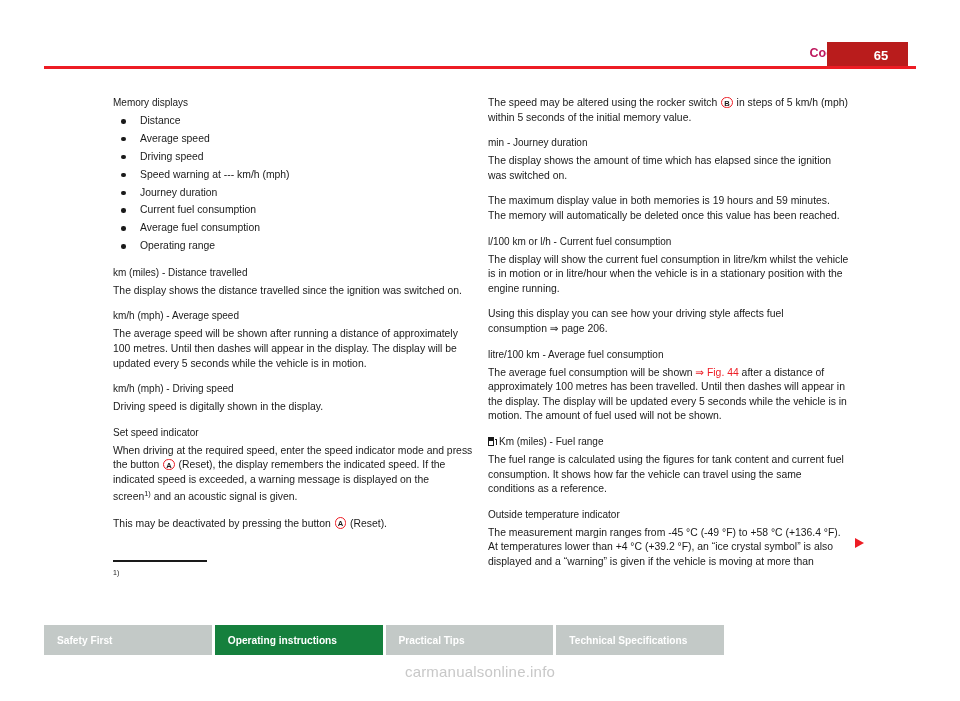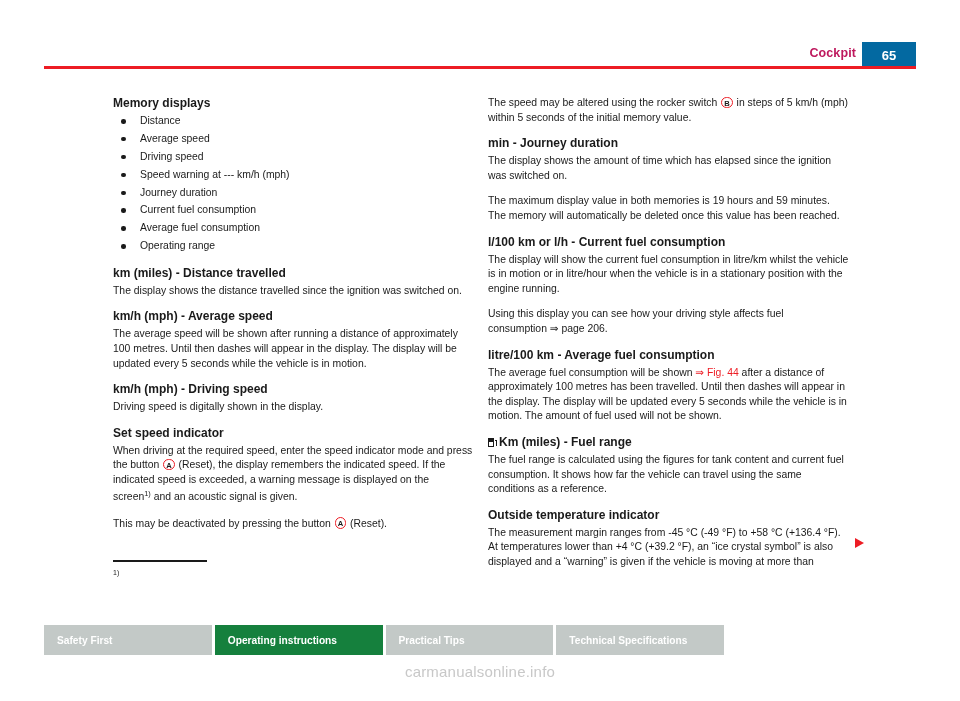--- a/index.html
+++ b/index.html
@@ -36,47 +36,48 @@
     position: absolute;
     right: 60px;
     top: 2px;
     font-size: 12.5px;
     font-weight: bold;
     color: #be185d;
     letter-spacing: 0.1px;
   }
   .page-box {
     position: absolute;
-    right: 0;
+    right: 8px;
     top: -2px;
     width: 54px;
     height: 27px;
-    background: #0369a1;
+    background: #b91c1c;
     color: #ffffff;
     font-size: 13px;
     font-weight: bold;
     display: flex;
     align-items: center;
     justify-content: center;
+    padding-left: 27px;
   }
 
   
   .col {
     position: absolute;
     top: 96px;
     width: 366px;
     font-size: 10.4px;
     line-height: 14.6px;
   }
   .col-left  { left: 113px; }
   .col-right { left: 488px; }
 
   h3.sec {
-    font-size: 12px;
-    font-weight: bold;
+    font-size: 10px;
+    font-weight: normal;
     margin: 0 0 4px 0;
     line-height: 14px;
   }
   p.para {
     margin: 0 4px 11px 0;
     text-align: left;
   }
 
   
   ul.bullets {

